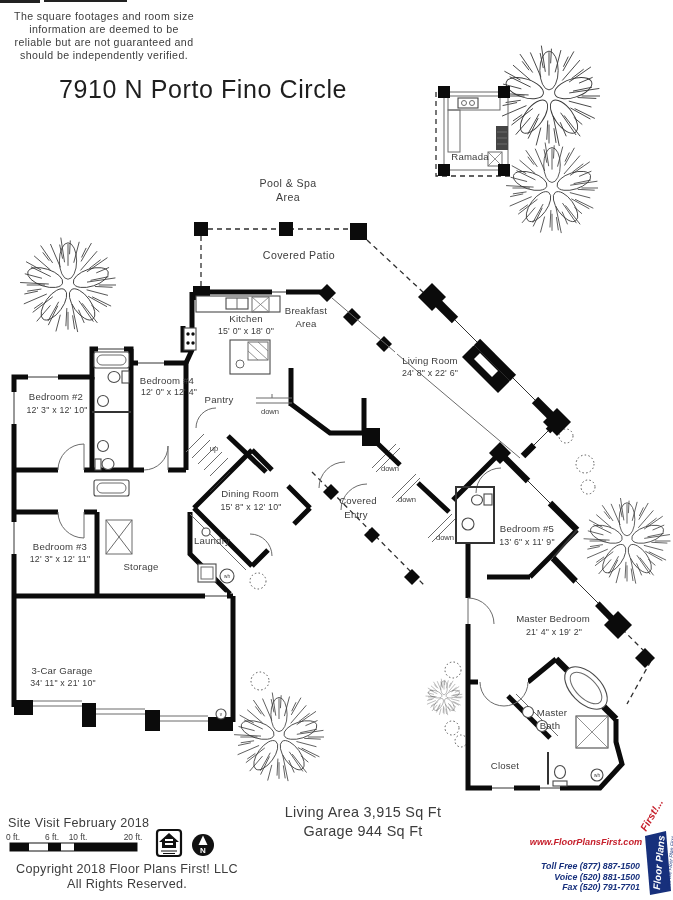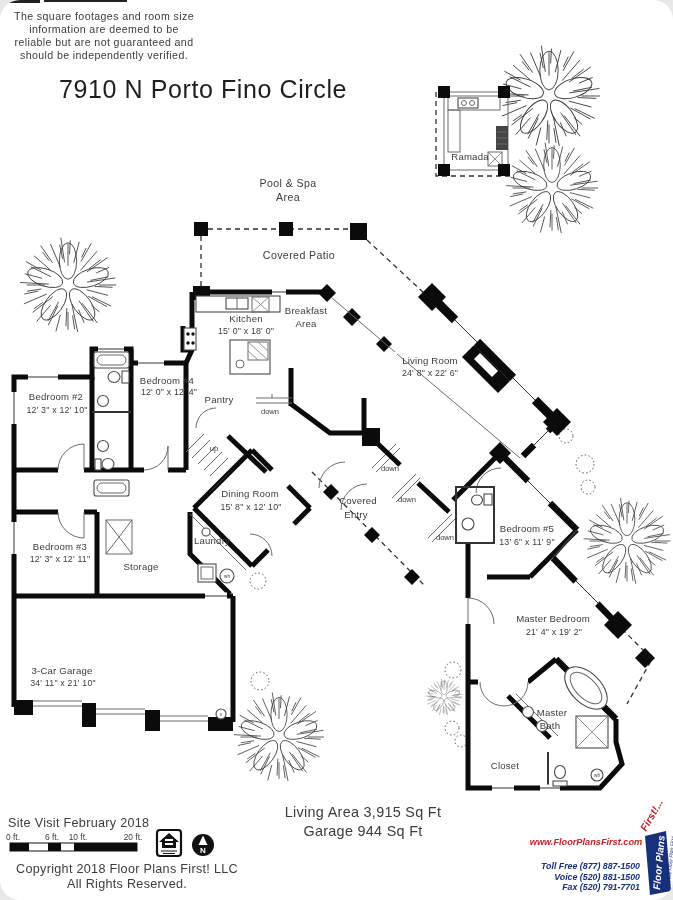--- a/index.html
+++ b/index.html
@@ -1,16 +1,16 @@
 <!DOCTYPE html>
 <html><head>
 <meta charset="utf-8">
 <style>
   html,body{margin:0;padding:0;background:#e8e8e8;}
-  .page{position:relative;width:673px;height:900px;background:#ffffff;margin:0 auto;overflow:hidden;border-radius:20px;}
+  .page{position:relative;width:673px;height:900px;background:#ffffff;margin:0 auto;overflow:hidden;}
   svg{position:absolute;left:0;top:0;}
   .t{font-family:"Liberation Sans","DejaVu Sans",sans-serif;fill:#3c3c3c;}
   .mid{text-anchor:middle;}
   .end{text-anchor:end;}
   .head{font-size:10.6px;letter-spacing:.4px;}
   .title{font-size:25px;fill:#1e1e1e;letter-spacing:.6px;}
   .room{font-size:9.6px;letter-spacing:.2px;}
   .dims{font-size:8.8px;letter-spacing:.2px;}
   .small{font-size:7.6px;}
   .tiny{font-size:4.6px;}

